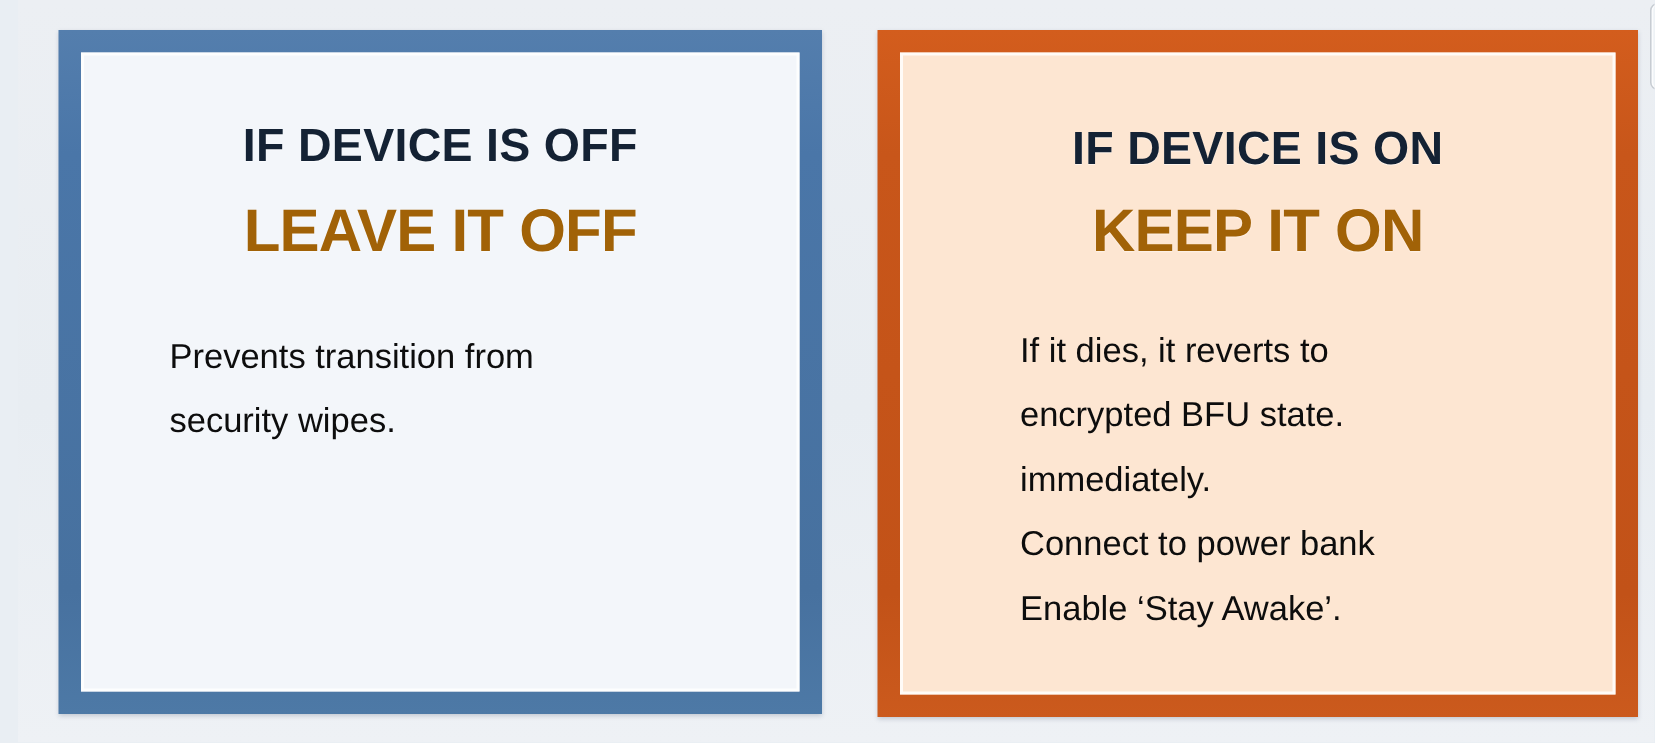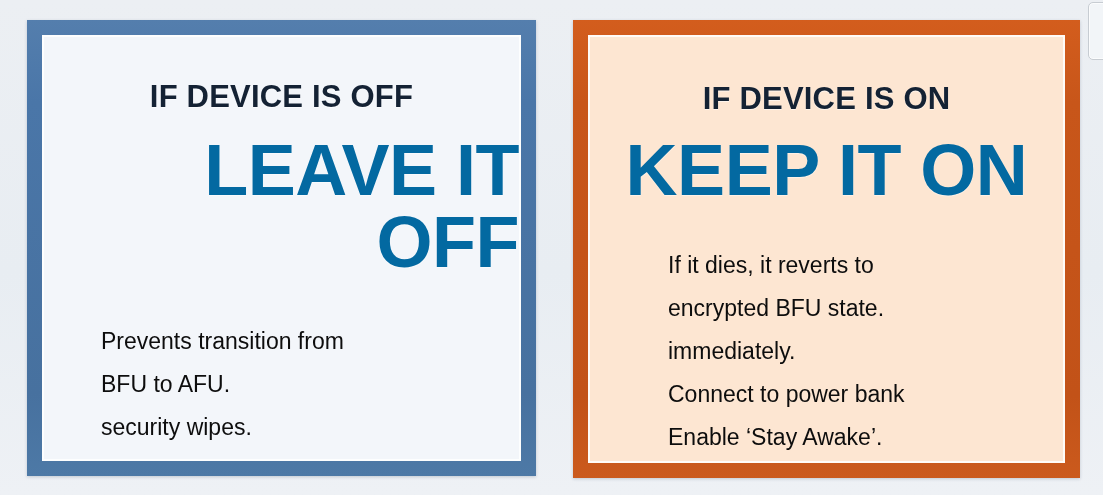--- a/index.html
+++ b/index.html
@@ -12,20 +12,21 @@
     background: #e9eef3;
     font-family: "Liberation Sans", sans-serif;
     overflow: hidden;
     position: relative;
   }
 
   #slide-root {
     position: absolute;
     inset: 0;
     background: linear-gradient(180deg, #eceff3 0%, #e8edf2 55%, #eef1f5 100%);
+    margin-left: 12px;
   }
 
   
   .ghost-panel {
     position: absolute;
     left: 1088px;
     top: 2px;
     width: 60px;
     height: 56px;
     border: 1px solid #c7ccd2;
@@ -92,23 +93,23 @@
     font-size: 31px;
     letter-spacing: 0.2px;
     color: #142234;
     text-align: center;
     margin-top: 44px;
     line-height: 1;
     text-shadow: 0 1px 0 rgba(255,255,255,0.55);
   }
   .headline {
     font-weight: bold;
-    font-size: 72px;
+    font-size: 40px;
     letter-spacing: -0.5px;
-    color: #0369a1;
+    color: #a16207;
     text-align: right;
     line-height: 1;
     margin-top: 22px;
     text-shadow: 0 1px 1px rgba(255,255,255,0.5);
   }
   #card-on .eyebrow { margin-top: 46px; text-align: right; }
   #card-on .headline { margin-top: 20px; }
 
   .body-text {
     align-self: stretch;
@@ -134,21 +135,20 @@
   <div class="card" id="card-off">
     <div class="card-frame">
       <div class="card-inner">
 
         <div class="eyebrow">IF DEVICE IS OFF</div>
 
         <div class="headline">LEAVE IT OFF</div>
 
         <div class="body-text">
           <span class="body-line">Prevents transition from</span>
-          <span class="body-line">BFU to AFU.</span>
           <span class="body-line">security wipes.</span>
         </div>
 
       </div>
     </div>
   </div>
 
   <div class="card" id="card-on">
     <div class="card-frame">
       <div class="card-inner">

